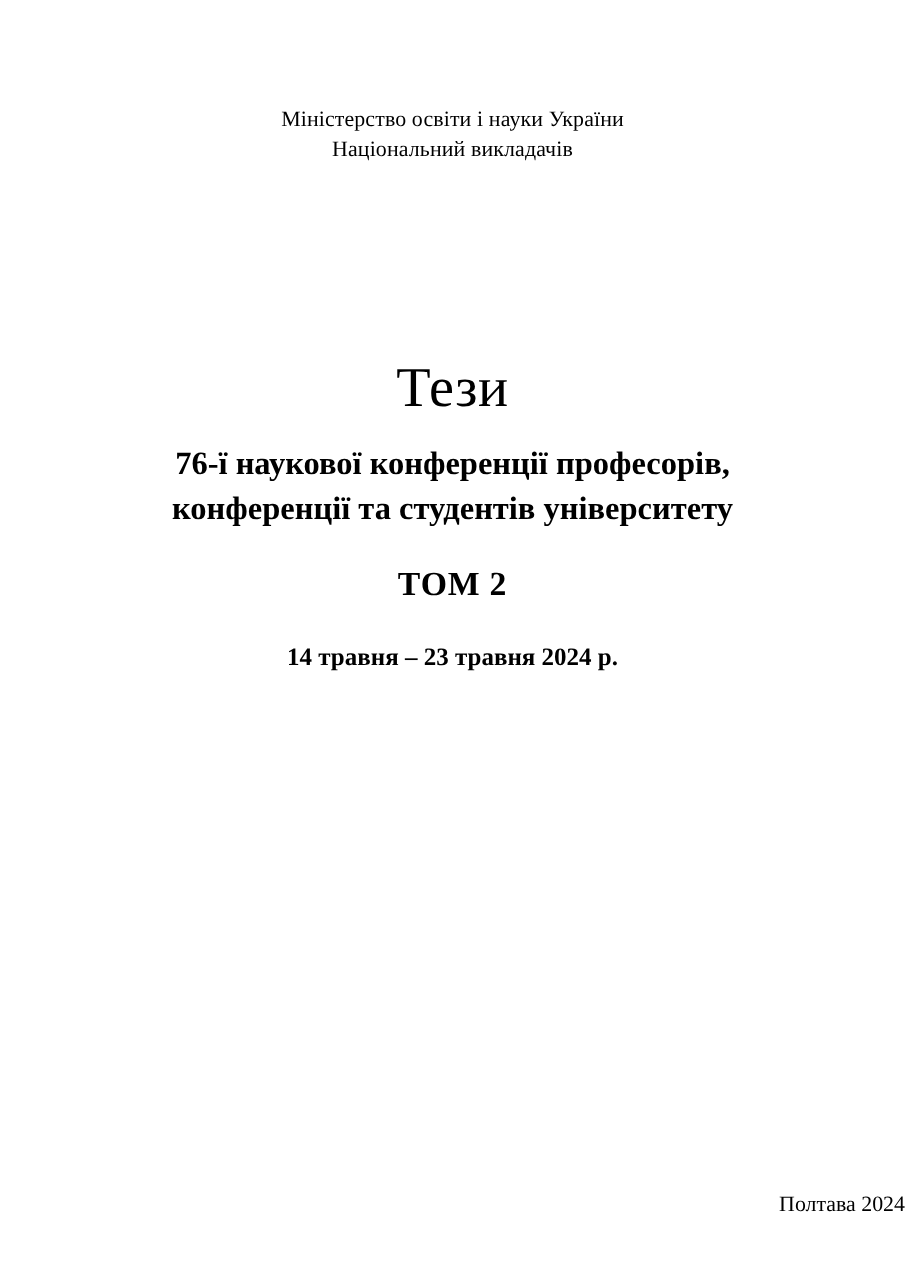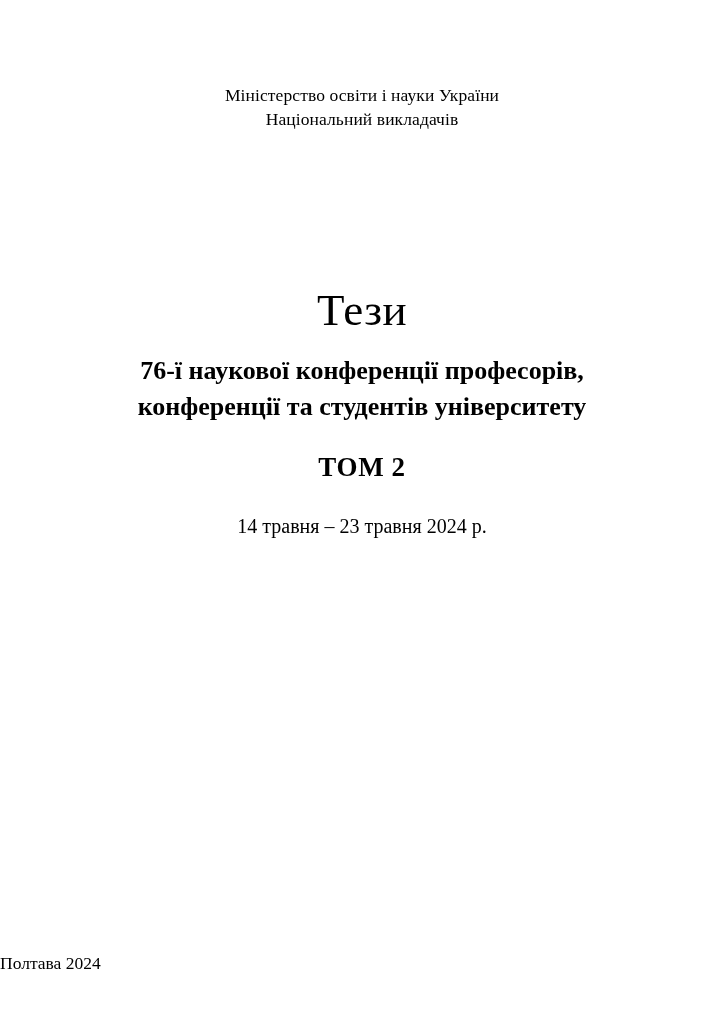--- a/index.html
+++ b/index.html
@@ -60,30 +60,30 @@
   }
   .volume {
     margin-top: 26px;
     font-size: 27px;
     font-weight: 700;
     letter-spacing: 0.6px;
   }
   .dates {
     margin-top: 32px;
     font-size: 20px;
-    font-weight: 400;
+    font-weight: 700;
   }
 
   
   .footer {
     position: absolute;
     bottom: 50px;
     left: 0;
     right: 0;
-    text-align: left;
+    text-align: right;
     font-size: 17.5px;
   }
 </style>
 </head>
 <body>
 
 <div class="page">
 
   <div class="masthead">
     <div>Міністерство освіти і науки України</div>

